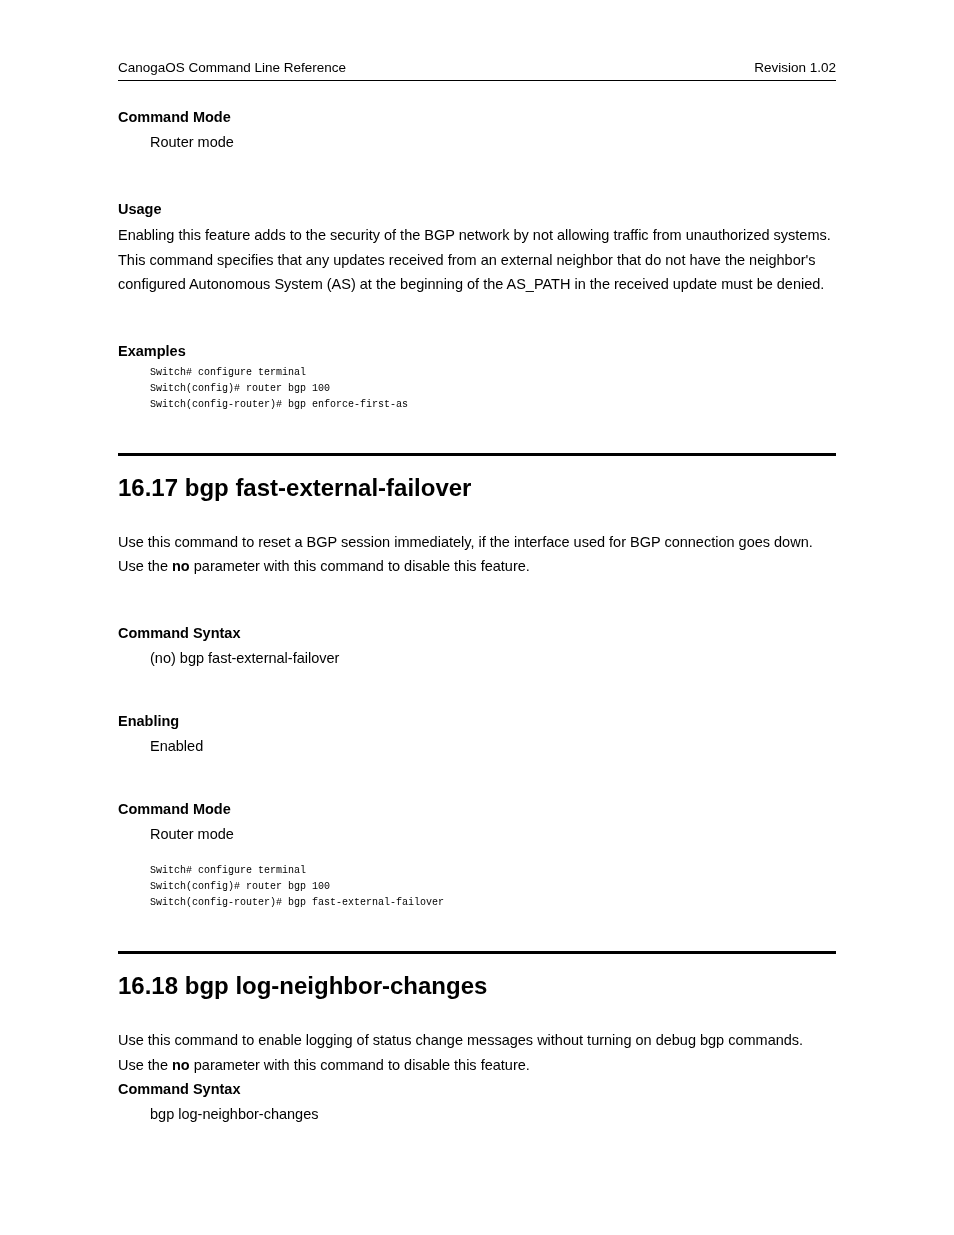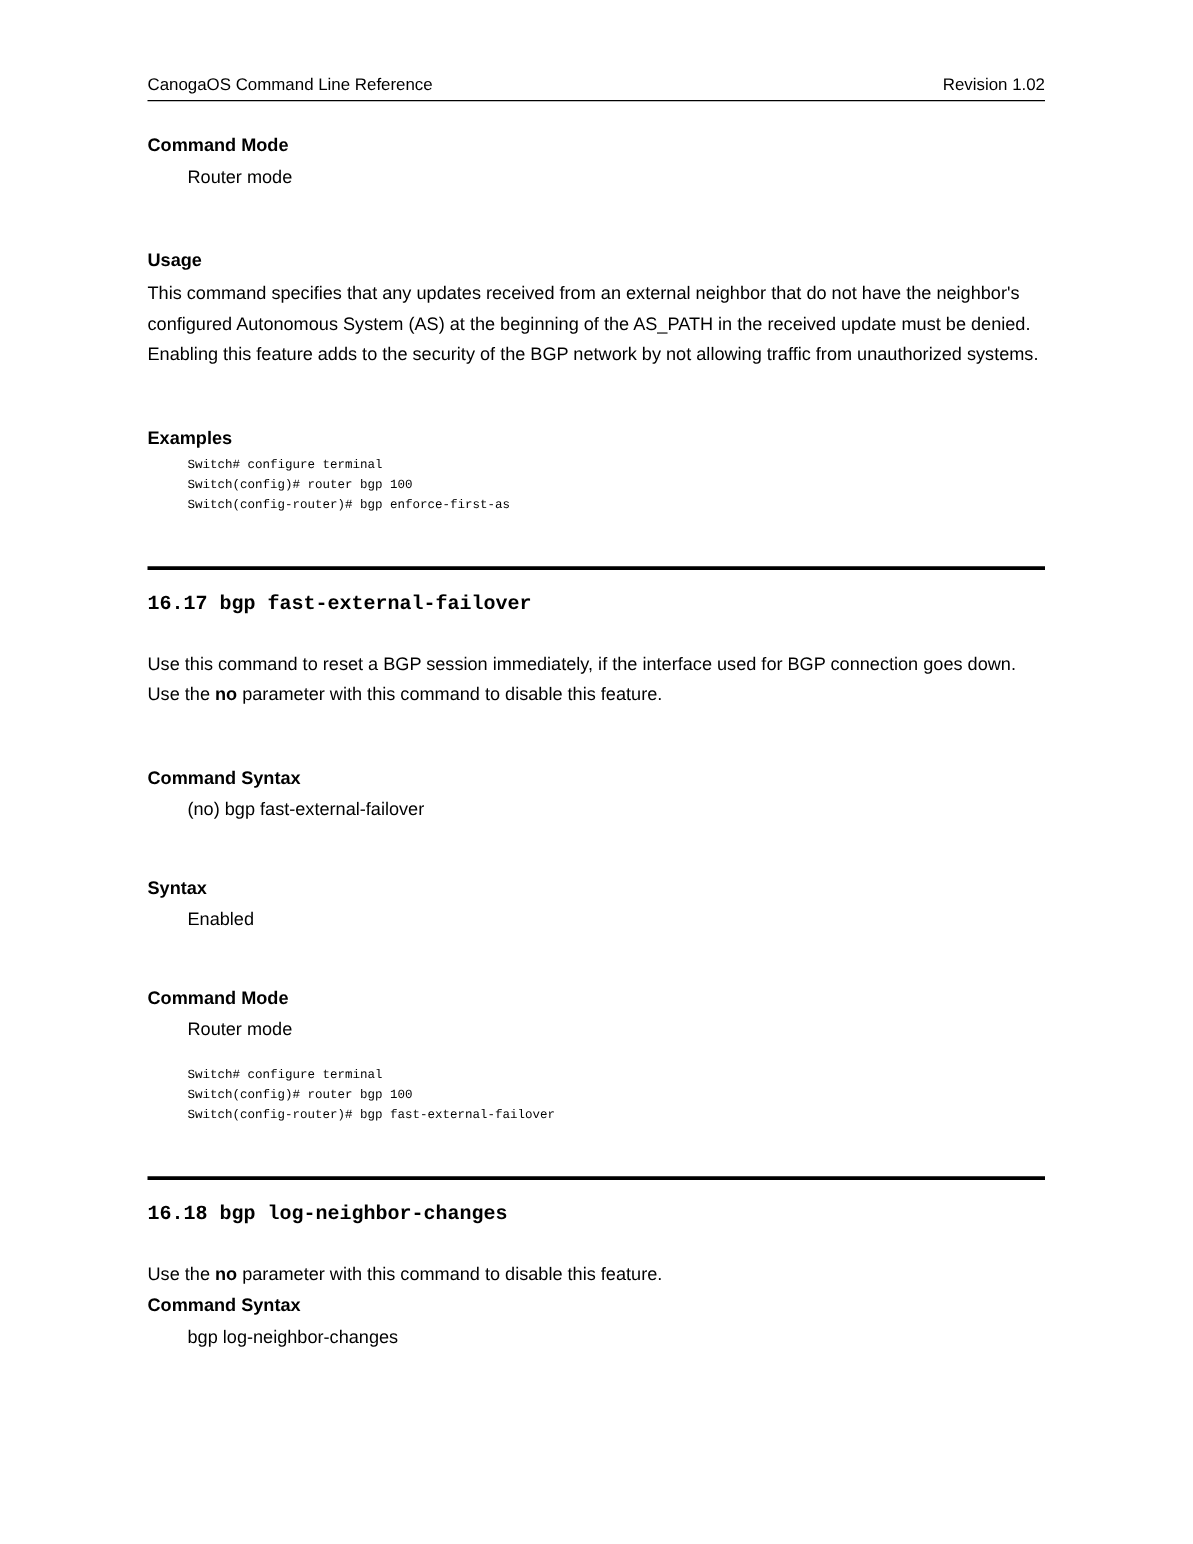--- a/index.html
+++ b/index.html
@@ -45,24 +45,23 @@
     line-height: 1.6;
     white-space: pre;
     margin: 2px 0 0 0;
   }
   .thick-rule {
     border: none;
     border-top: 3px solid #000;
     margin: 40px 0 18px 0;
   }
   h2.cmd-title {
-    font-size: 16px;
+    font-size: 24px;
     font-weight: bold;
     margin: 0 0 28px 0;
-    font-family: Liberation Mono, monospace;
   }
   .ftr {
     display: flex;
     justify-content: space-between;
     font-size: 13.5px;
     border-top: 1.5px solid #000;
     padding-top: 8px;
     margin-top: 30px;
   }
   .no-bold { font-weight: bold; text-align: right; }
@@ -76,22 +75,22 @@
     <span>CanogaOS Command Line Reference</span>
     <span>Revision 1.02</span>
   </div>
 
   <div class="section-heading">Command Mode</div>
   <div class="indented">Router mode</div>
 
   <div style="height:18px"></div>
 
   <div class="section-heading">Usage</div>
+  <p class="body-text">Enabling this feature adds to the security of the BGP network by not allowing traffic from unauthorized systems.</p>
   <p class="body-text">This command specifies that any updates received from an external neighbor that do not have the neighbor's configured Autonomous System (AS) at the beginning of the AS_PATH in the received update must be denied.</p>
-  <p class="body-text">Enabling this feature adds to the security of the BGP network by not allowing traffic from unauthorized systems.</p>
 
   <div style="height:18px"></div>
 
   <div class="section-heading">Examples</div>
   <div class="code-block">Switch# configure terminal
 Switch(config)# router bgp 100
 Switch(config-router)# bgp enforce-first-as</div>
 
   <hr class="thick-rule">
   <h2 class="cmd-title">16.17  bgp fast-external-failover</h2>
@@ -101,37 +100,38 @@
     <span>Use the </span><span class="no-bold">no</span><span> parameter with this command to disable this feature.</span>
   </p>
 
   <div style="height:18px"></div>
 
   <div class="section-heading">Command Syntax</div>
   <div class="indented">(no) bgp fast-external-failover</div>
 
   <div style="height:14px"></div>
 
-  <div class="section-heading">Syntax</div>
+  <div class="section-heading">Enabling</div>
   <div class="indented">Enabled</div>
 
   <div style="height:14px"></div>
 
   <div class="section-heading">Command Mode</div>
   <div class="indented">Router mode</div>
 
   <div style="height:14px"></div>
 
   <div class="code-block">Switch# configure terminal
 Switch(config)# router bgp 100
 Switch(config-router)# bgp fast-external-failover</div>
 
   <hr class="thick-rule">
   <h2 class="cmd-title">16.18  bgp log-neighbor-changes</h2>
 
+  <p class="body-text">Use this command to enable logging of status change messages without turning on debug bgp commands.</p>
   <p class="body-text">
     <span>Use the </span><span class="no-bold">no</span><span> parameter with this command to disable this feature.</span>
   </p>
 
   <div class="section-heading" style="margin-top:4px">Command Syntax</div>
   <div class="indented">bgp log-neighbor-changes</div>
 
 
 </div>
 

